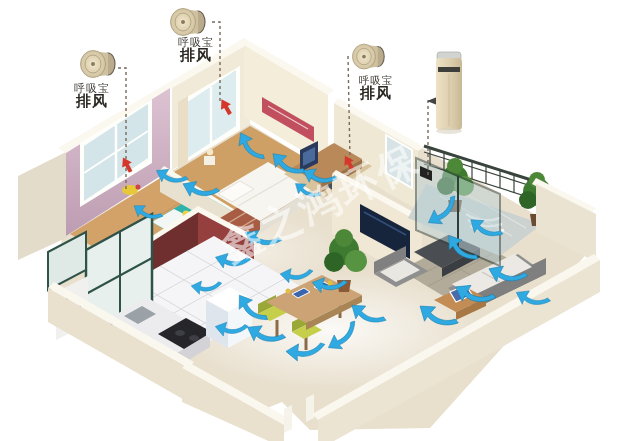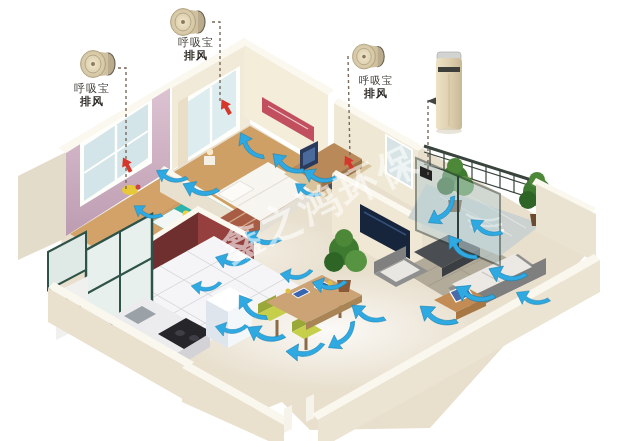--- a/index.html
+++ b/index.html
@@ -5,21 +5,21 @@
   html,body{margin:0;padding:0;background:#ffffff;}
   .stage{
     position:relative;width:625px;height:441px;overflow:hidden;
     background:#ffffff;font-family:"DejaVu Sans",sans-serif;
   }
   .stage svg{position:absolute;left:0;top:0;}
   .dev-label{
     position:absolute;text-align:center;color:#45403a;
     font-size:11px;line-height:13px;letter-spacing:1px;
   }
-  .dev-label .fn{display:block;font-weight:bold;color:#2b2722;font-size:11px;}
+  .dev-label .fn{display:block;font-weight:bold;color:#2b2722;font-size:15px;}
   .dev-label .pd{display:block;}
   .watermark{
     position:absolute;left:212px;top:226px;
     transform:rotate(-26deg);transform-origin:0 0;
     font-size:40px;font-weight:bold;letter-spacing:3px;white-space:nowrap;
     color:rgba(255,255,255,0.58);
   }
 </style>
 </head>
 <body>

